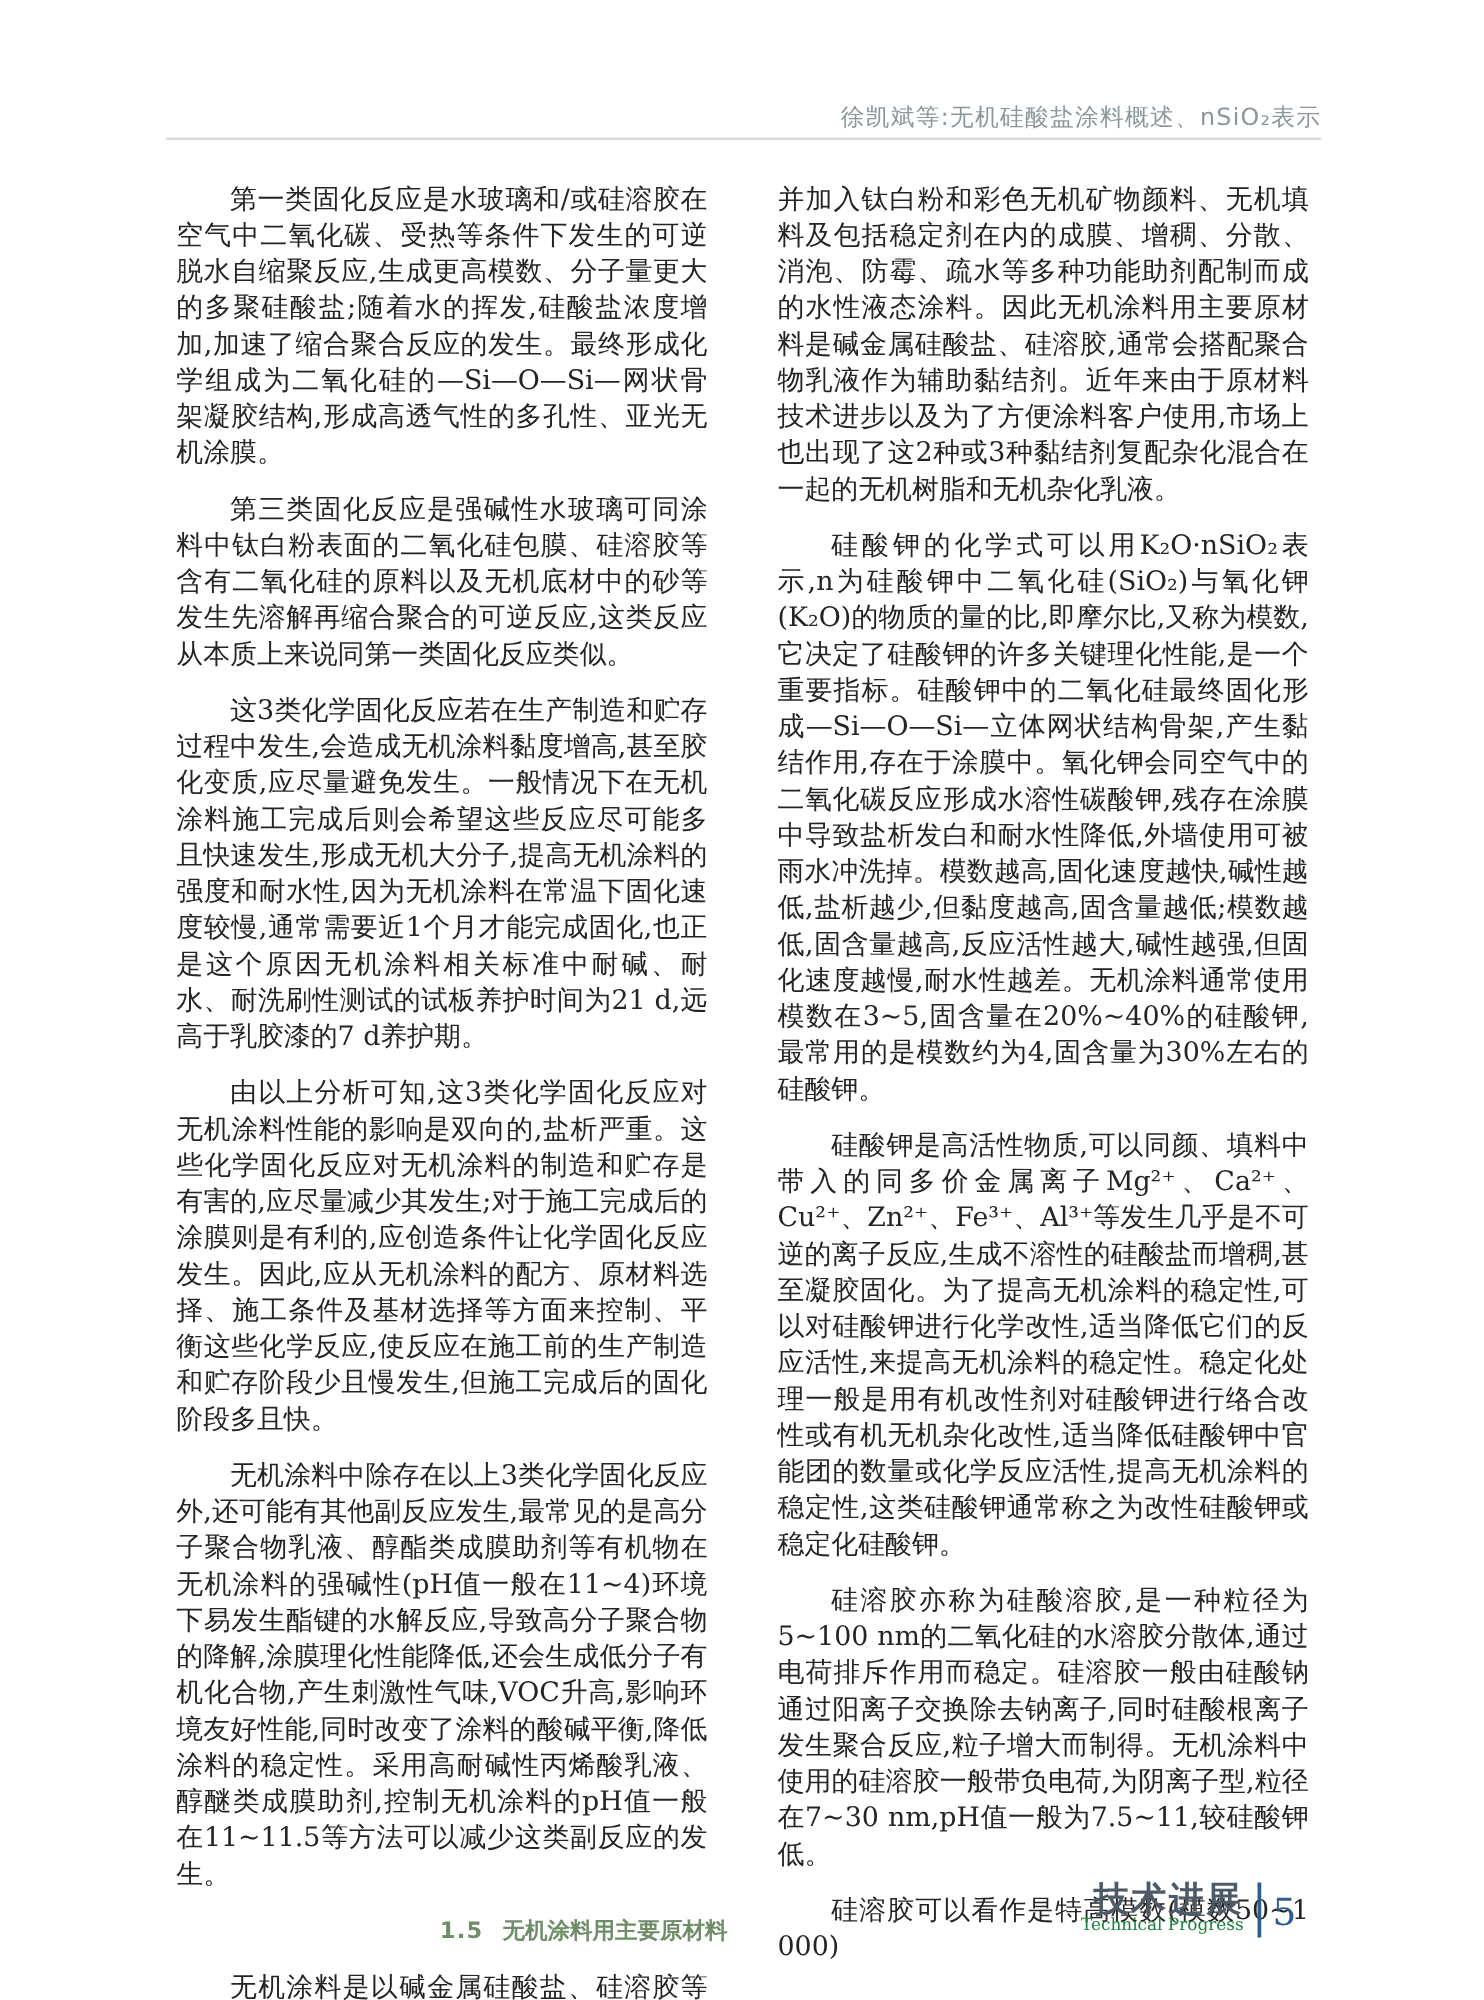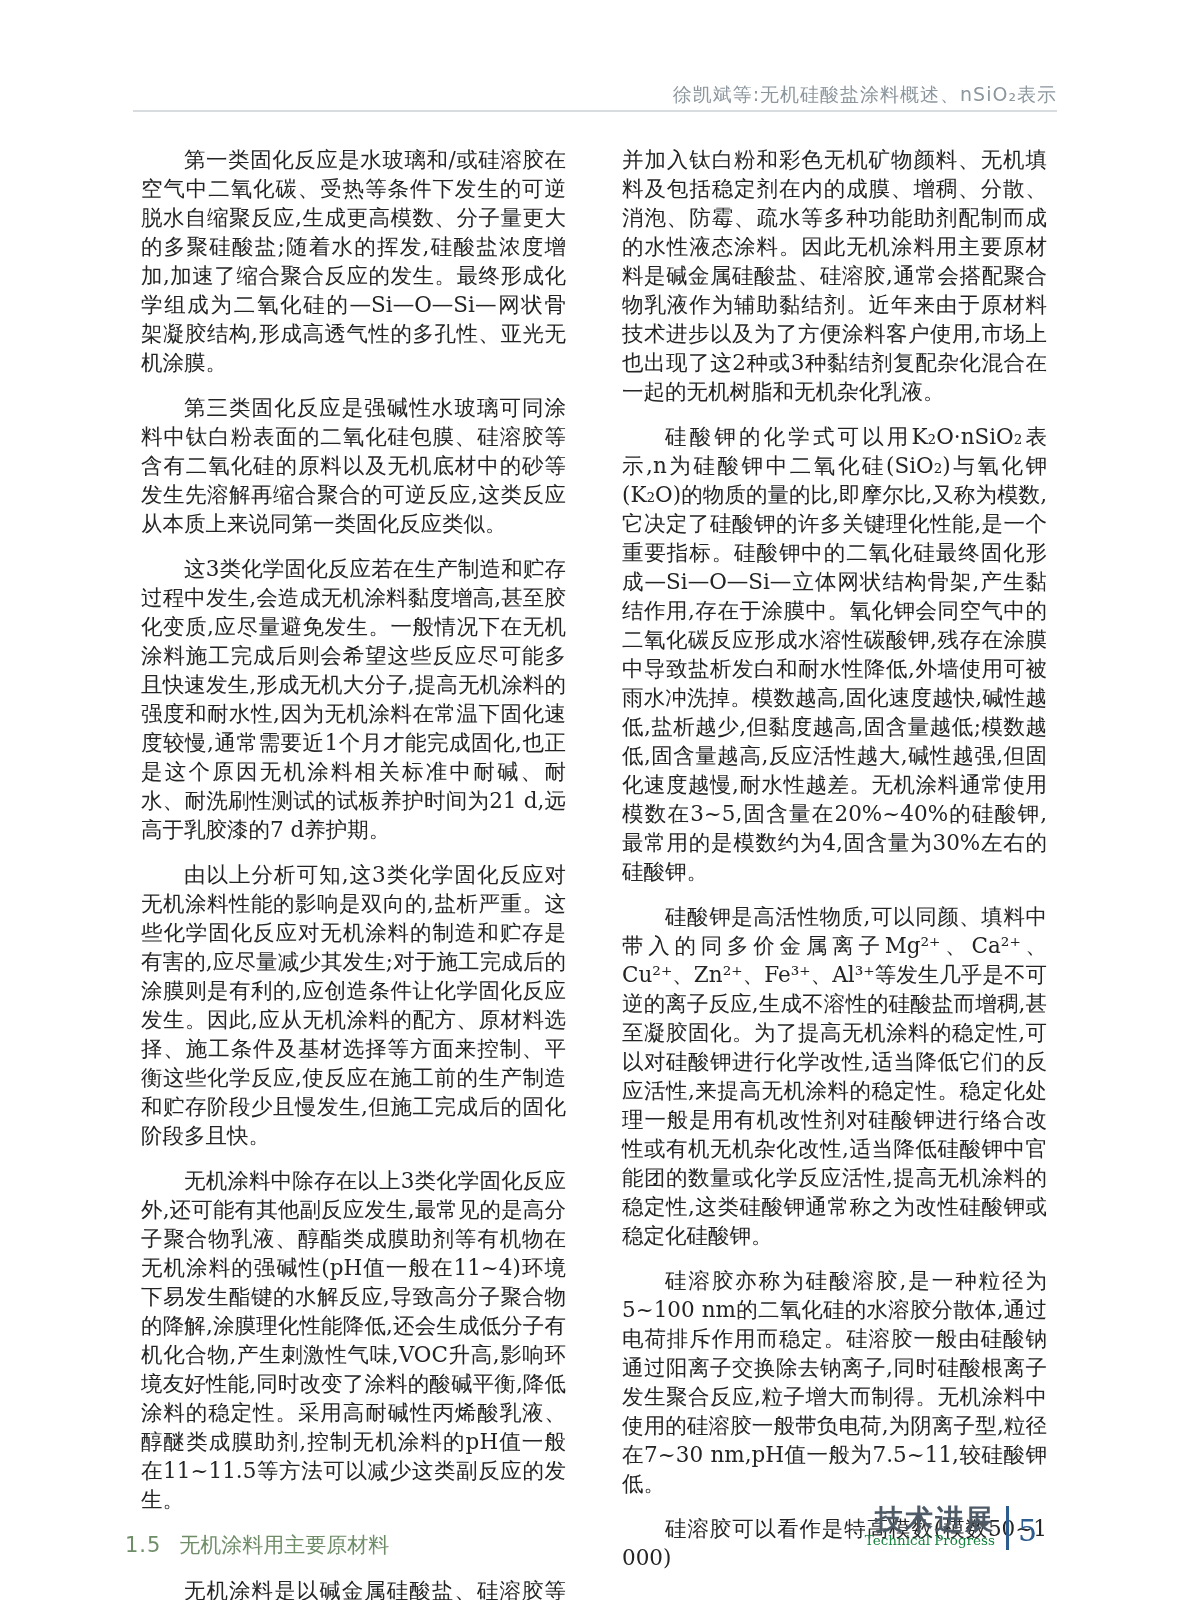--- a/index.html
+++ b/index.html
@@ -56,25 +56,25 @@
   .column p {
     margin: 16px;
     text-indent: 2em;
   }
   .column p.no-indent {
     text-indent: 0;
   }
   .section-heading {
     margin: 2px 0 1px 0;
     font-family: "DejaVu Sans", "Liberation Sans", sans-serif;
-    font-weight: normal;
-    font-size: 21px;
+    font-weight: bold;
+    font-size: 18px;
     line-height: 30px;
     color: #6f8d68;
-    text-align: left;
+    text-align: right;
   }
   .section-heading .sec-num {
     margin-right: 0.85em;
     letter-spacing: 1px;
   }
   
   .page-footer {
     position: absolute;
     right: 150px;
     bottom: 50px;

